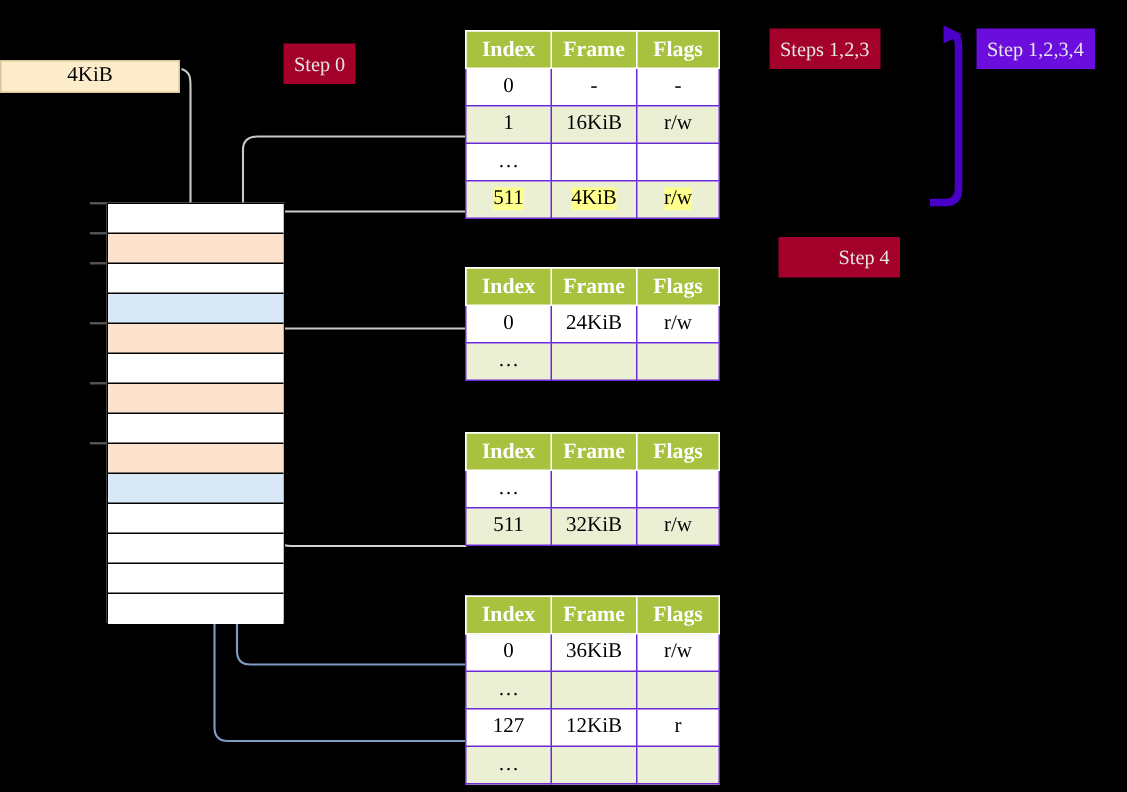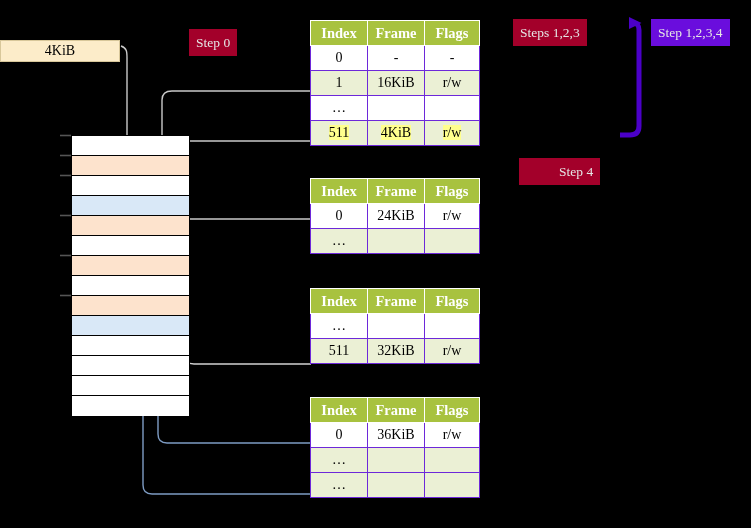--- a/index.html
+++ b/index.html
@@ -219,19 +219,24 @@
       <tr>
         <td>0</td>
         <td>36KiB</td>
         <td>r/w</td>
       </tr>
       <tr class="alt">
         <td>…</td>
         <td></td>
         <td></td>
       </tr>
+      <tr>
+        <td>127</td>
+        <td>12KiB</td>
+        <td>r</td>
+      </tr>
       <tr class="alt">
         <td>…</td>
         <td></td>
         <td></td>
       </tr>
     </tbody>
   </table>
 
 </body></html>

